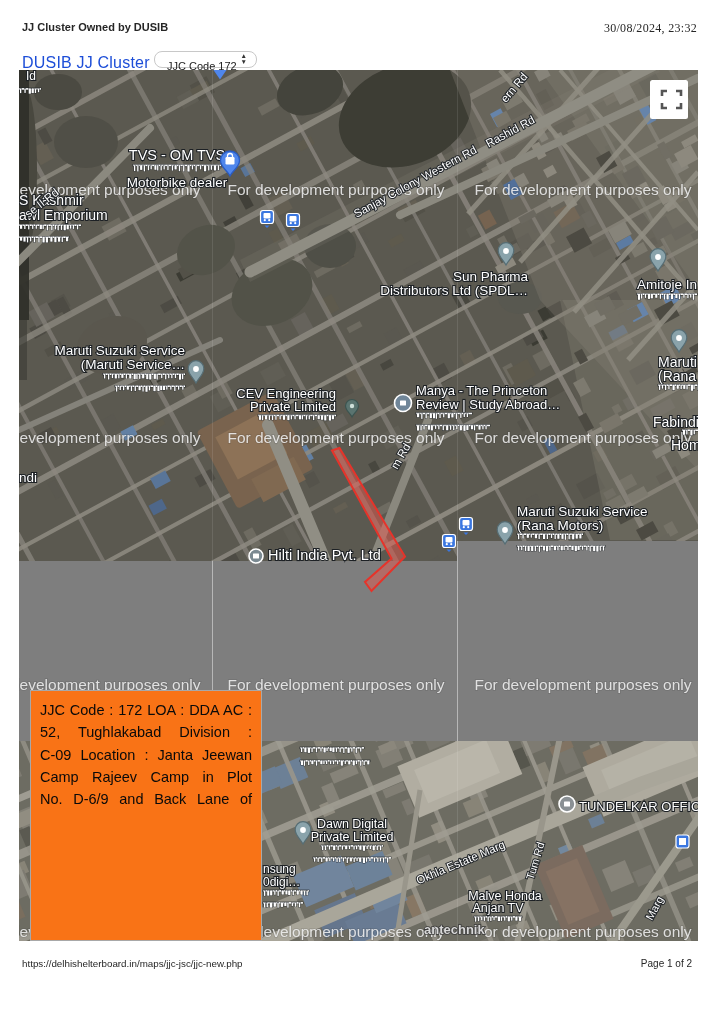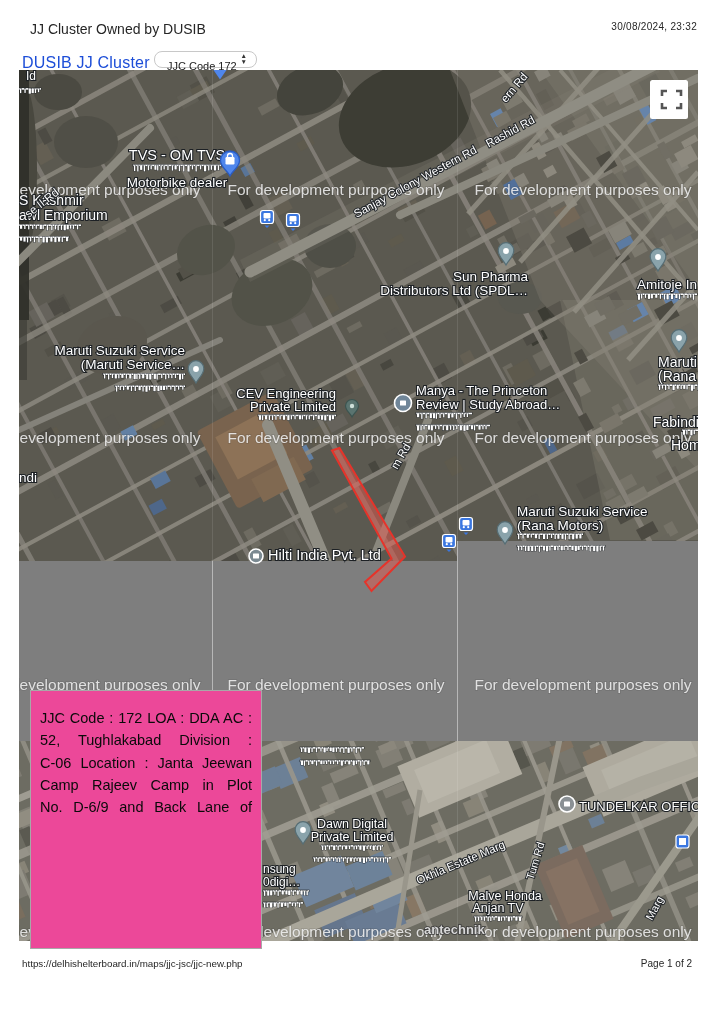--- a/index.html
+++ b/index.html
@@ -1,22 +1,22 @@
 <!DOCTYPE html>
 <html><head><meta charset="utf-8">
 <style>
 html,body{margin:0;padding:0;background:#ffffff;width:720px;height:1019px;overflow:hidden;}
 body{font-family:"Liberation Sans",sans-serif;position:relative;}
 .abs{position:absolute;}
 </style></head>
 <body>
 
-<div class="abs" style="left:30px;top:21px;font-size:14px;color:#262626;">JJ Cluster Owned by DUSIB</div>
+<div class="abs" style="left:22px;top:21px;font-size:11px;color:#262626;font-weight:bold;">JJ Cluster Owned by DUSIB</div>
 
-<div class="abs" style="right:23px;top:20.5px;font-size:10px;letter-spacing:0.3px;color:#262626;">30/08/2024, 23:32</div>
+<div class="abs" style="right:23px;top:20.5px;font-size:12px;letter-spacing:0.3px;color:#262626;font-family:Liberation Serif, serif;">30/08/2024, 23:32</div>
 
 <div class="abs" style="left:22px;top:54px;font-size:16px;color:#1d4ed8;letter-spacing:0.2px;">DUSIB JJ Cluster</div>
 
 <div class="abs" style="left:154px;top:51px;width:101px;height:15px;border:1px solid #c8c8c8;border-radius:8px;background:#ffffff;font-size:11.5px;color:#222;">
 <span style="position:absolute;left:12px;top:8px;font-size:11px;">JJC Code 172</span>
 <span style="position:absolute;right:9px;top:1px;font-size:6.5px;color:#333;line-height:6px;letter-spacing:0;">▲<br>▼</span>
 </div>
 
 <svg width="720" height="1019" viewBox="0 0 720 1019" xmlns="http://www.w3.org/2000/svg" font-family="Liberation Sans, sans-serif">
     <defs>
@@ -2211,22 +2211,22 @@
       <rect x="676" y="835" width="13" height="13" rx="2.5" fill="#3b77e0" stroke="#ffffff" stroke-width="1.2"></rect>
       <rect x="679" y="838" width="7" height="7" fill="#ffffff"></rect>
       <path d="M332,450.5 L339.5,448 L405,556.5 L371.5,591 L365,582 L391.5,558.5 Z" fill="#f0564c" fill-opacity="0.45" stroke="#e6332a" stroke-width="2"></path>
     </g>
     <g>
       <rect x="650" y="80" width="38" height="39" rx="2.5" fill="#ffffff"></rect>
       <path d="M662,96 v-5 h5 M676,91 h5 v5 M681,103 v5 h-5 M667,108 h-5 v-5" stroke="#555555" stroke-width="2.6" fill="none"></path>
     </g>
   </svg>
 
-<div class="abs" style="left:30px;top:690px;width:212px;height:241px;background:#ec4899;border:1px solid #a8a8a8;padding:16px 9px 0 9px;font-size:14.5px;line-height:22.3px;color:#0a0a0a;">
+<div class="abs" style="left:30px;top:690px;width:212px;height:241px;background:#f97316;border:1px solid #a8a8a8;padding:8px 9px 0 9px;font-size:14.5px;line-height:22.3px;color:#0a0a0a;">
 <div style="text-align:justify;text-align-last:justify;">JJC Code : 172 LOA : DDA AC :</div>
 <div style="text-align:justify;text-align-last:justify;">52, Tughlakabad Division :</div>
-<div style="text-align:justify;text-align-last:justify;">C-06 Location : Janta Jeewan</div>
+<div style="text-align:justify;text-align-last:justify;">C-09 Location : Janta Jeewan</div>
 <div style="text-align:justify;text-align-last:justify;">Camp Rajeev Camp in Plot</div>
 <div style="text-align:justify;text-align-last:justify;">No. D-6/9 and Back Lane of</div>
 </div>
 
 <div class="abs" style="left:22px;top:957.5px;font-size:9.8px;color:#262626;">https://delhishelterboard.in/maps/jjc-jsc/jjc-new.php</div>
 
 <div class="abs" style="right:28px;top:958px;font-size:10px;color:#262626;">Page 1 of 2</div>
 </body></html>

